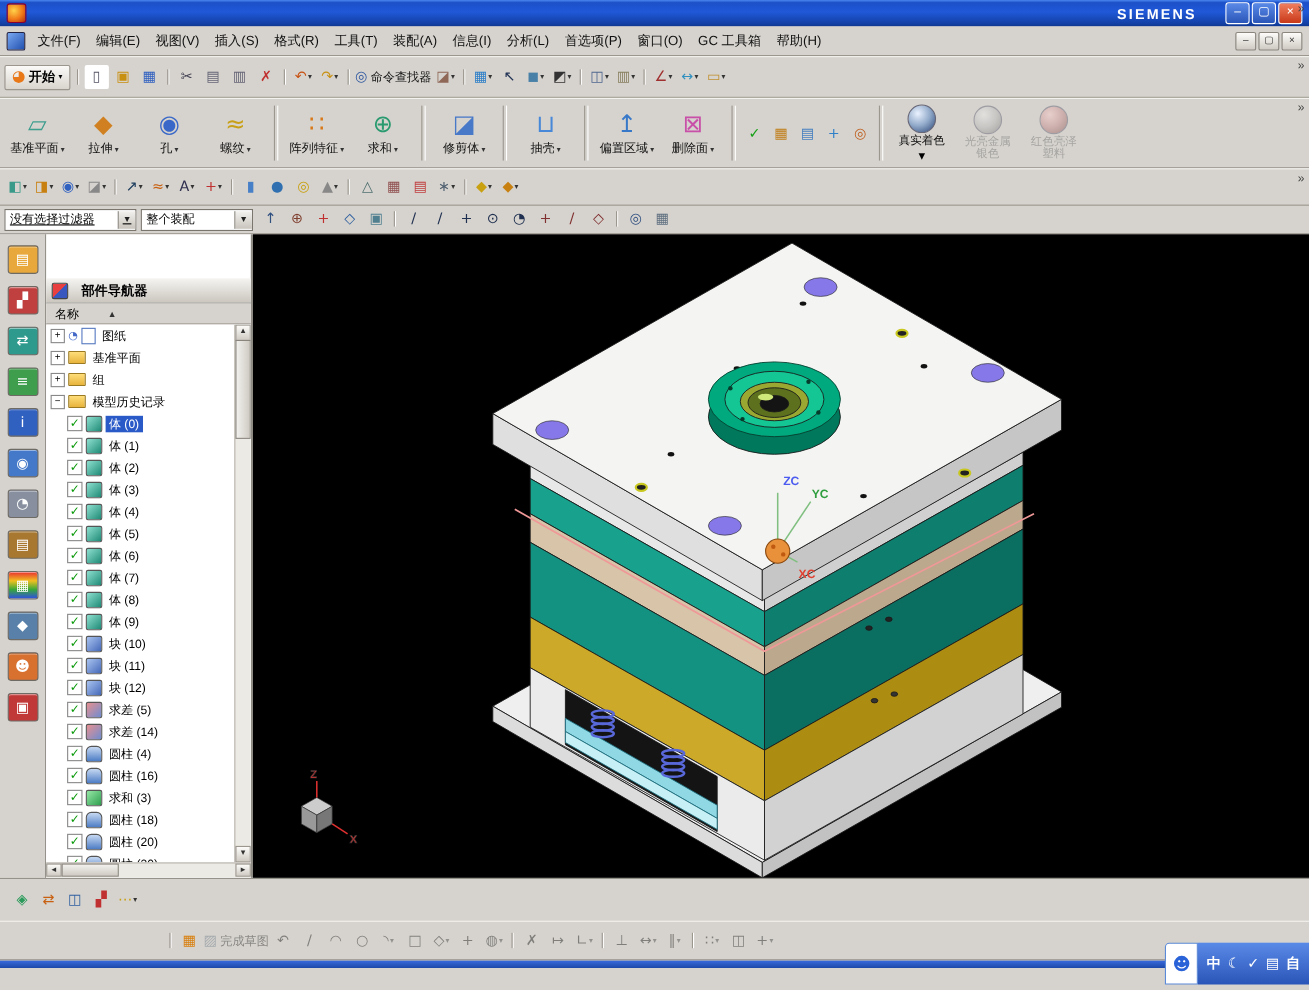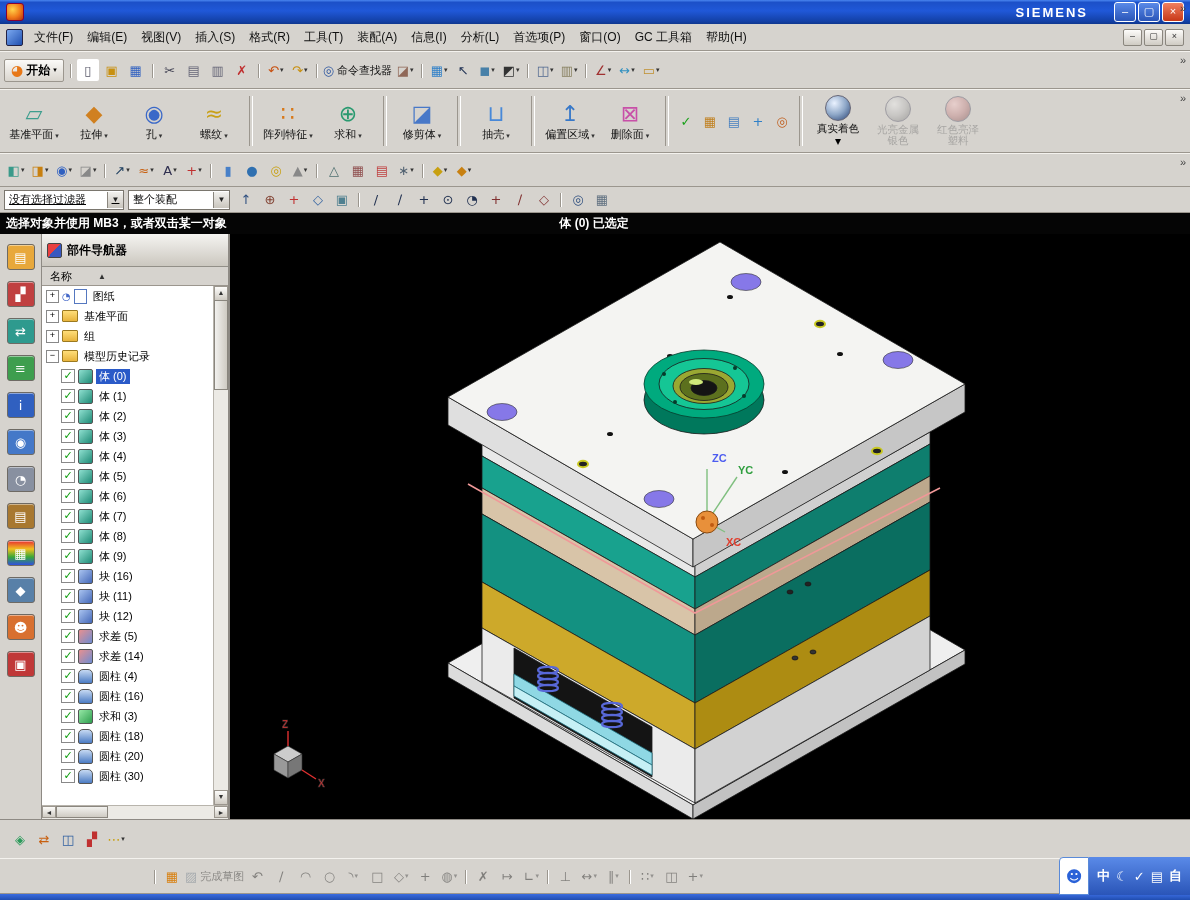--- a/index.html
+++ b/index.html
@@ -70,21 +70,21 @@
 
   
   .main{display:flex;height:585px;}
   .resbar{width:42px;background:#D6D3CE;border-right:1px solid #8E8A84;display:flex;flex-direction:column;
     align-items:center;padding-top:10px;gap:11px;box-sizing:border-box;}
   .ricon{width:26px;height:24px;border-radius:3px;display:flex;align-items:center;justify-content:center;color:#fff;
     font-size:13px;border:1px solid #6E6A64;box-shadow:inset 0 1px 0 rgba(255,255,255,.45);font-family:"DejaVu Sans",sans-serif;}
 
   .navigator{width: 188px;background:#fff;border-right:2px solid #8E8A84;display:flex;flex-direction:column;box-sizing:border-box;}
   .navtitle{height:22px;background:linear-gradient(#F5F4F1,#CBC7BF);border-bottom:1px solid #928F88;display:flex;
-    align-items:center;font-weight:bold;font-size:12px;gap:5px;padding:5px 5px;flex:none;}
+    align-items:center;font-weight:bold;font-size:12px;gap:12px;padding:0 5px;flex:none;margin-top:40px;}
   .navtico{width:13px;height:13px;background:linear-gradient(135deg,#E84040 50%,#3858C0 50%);border:1px solid #444;border-radius:2px;}
   .navhead{height:18px;background:#D6D3CE;border-bottom:1px solid #9B968E;font-size:11px;display:flex;align-items:center;
     padding:0 8px;flex:none;gap:26px;}
   .tree{flex:1;position:relative;overflow:hidden;background:#fff;}
   .trows{position:absolute;left:0;top:0;right:14px;}
   .trow{height:20px;display:flex;align-items:center;font-size:11px;gap:3px;padding-left:4px;white-space:nowrap;}
   .trow.leaf{padding-left:19px;}
   .exp{width:11px;height:11px;border:1px solid #888;background:#fff;font-size:9px;line-height:9px;text-align:center;flex:none;}
   .cb{width:12px;height:12px;border:1px solid #888;background:#fff;color:#0A9A0A;font-size:11px;line-height:11px;
     text-align:center;font-weight:bold;flex:none;font-family:"DejaVu Sans",sans-serif;}
@@ -377,24 +377,20 @@
         </span><span class="ticon">
           <span class="g" style="color: rgb(128, 48, 48);">◇</span>
         </span><span class="tsep"></span><span class="ticon">
           <span class="g" style="color: rgb(48, 80, 128);">◎</span>
         </span><span class="ticon">
           <span class="g" style="color: rgb(96, 112, 128);">▦</span>
         </span></span>
     <span class="ovf">»</span>
   </div>
 
-  <div class="promptbar">
-    <span class="msg">选择对象并使用 MB3，或者双击某一对象</span>
-    <span class="status">体 (0) 已选定</span>
-  </div>
 
   <div class="main">
 
     <div class="resbar" id="resbar">
         <div class="ricon" style="background: rgb(232, 168, 59);">▤</div>
         <div class="ricon" style="background: rgb(192, 64, 64);">▞</div>
         <div class="ricon" style="background: rgb(46, 154, 142);">⇄</div>
         <div class="ricon" style="background: rgb(62, 158, 78);">≡</div>
         <div class="ricon" style="background: rgb(48, 96, 192);">i</div>
         <div class="ricon" style="background: rgb(68, 120, 200);">◉</div>
@@ -484,21 +480,21 @@
               <span class="lbl">体 (8)</span>
             </div>
             <div class="trow leaf">
               <span class="cb">✓</span>
               <span class="fi fi-body"></span>
               <span class="lbl">体 (9)</span>
             </div>
             <div class="trow leaf">
               <span class="cb">✓</span>
               <span class="fi fi-block"></span>
-              <span class="lbl">块 (16)</span>
+              <span class="lbl">块 (10)</span>
             </div>
             <div class="trow leaf">
               <span class="cb">✓</span>
               <span class="fi fi-block"></span>
               <span class="lbl">块 (11)</span>
             </div>
             <div class="trow leaf">
               <span class="cb">✓</span>
               <span class="fi fi-block"></span>
               <span class="lbl">块 (12)</span>

